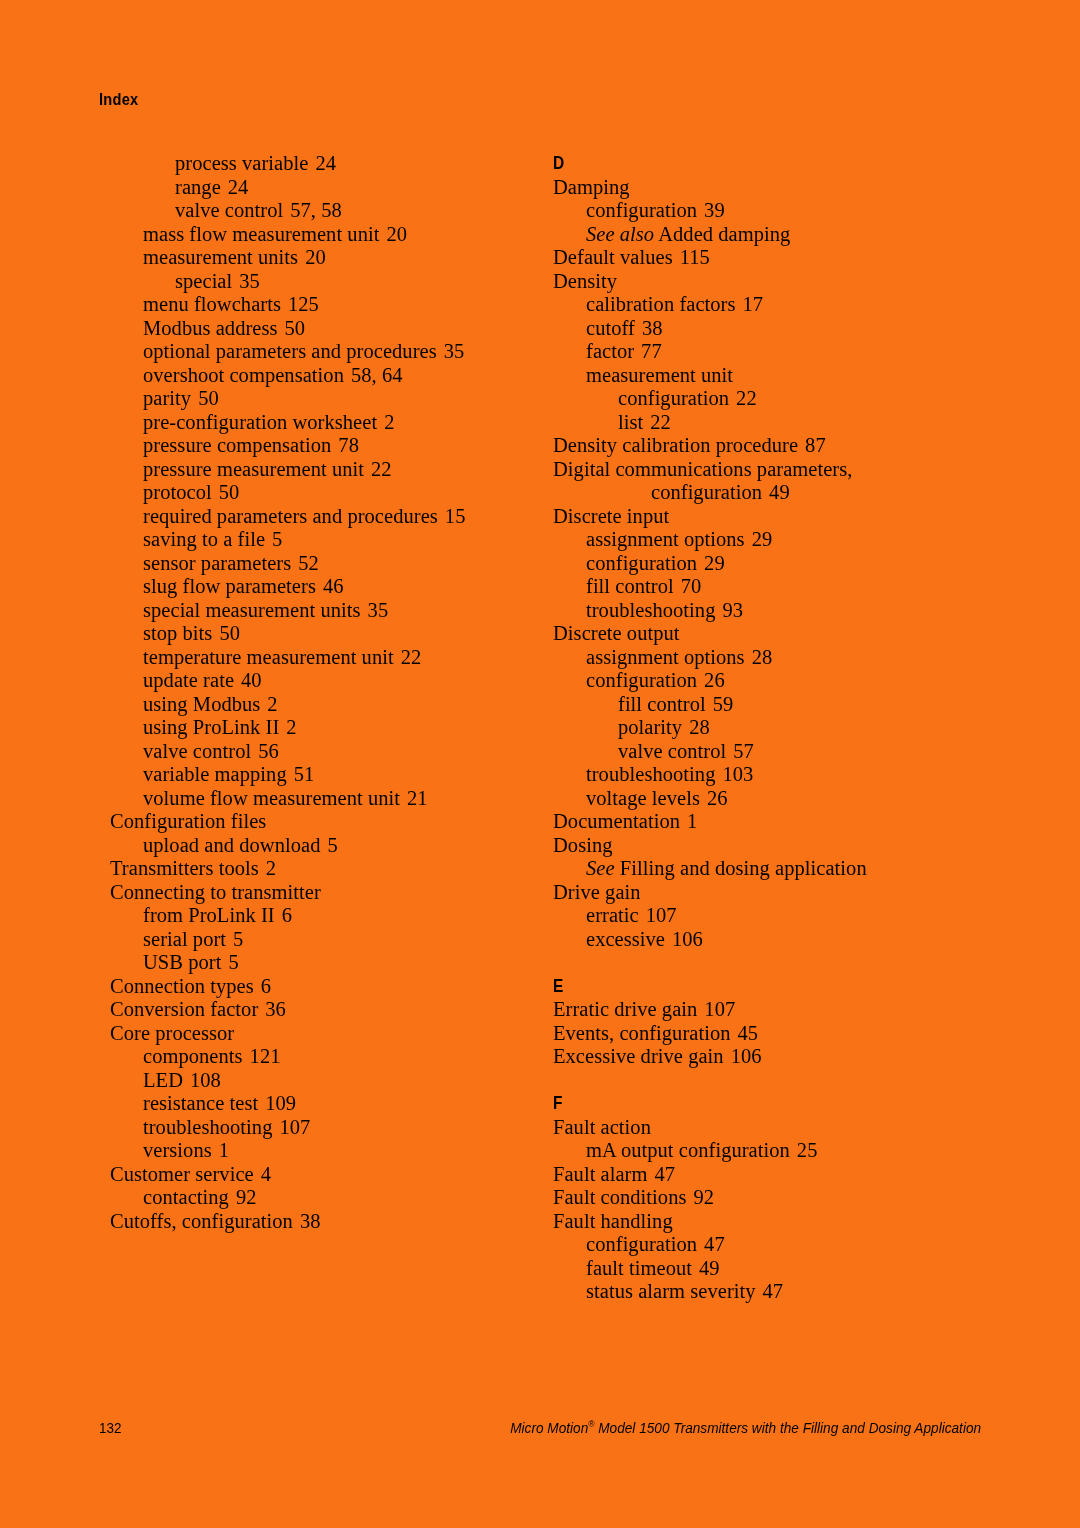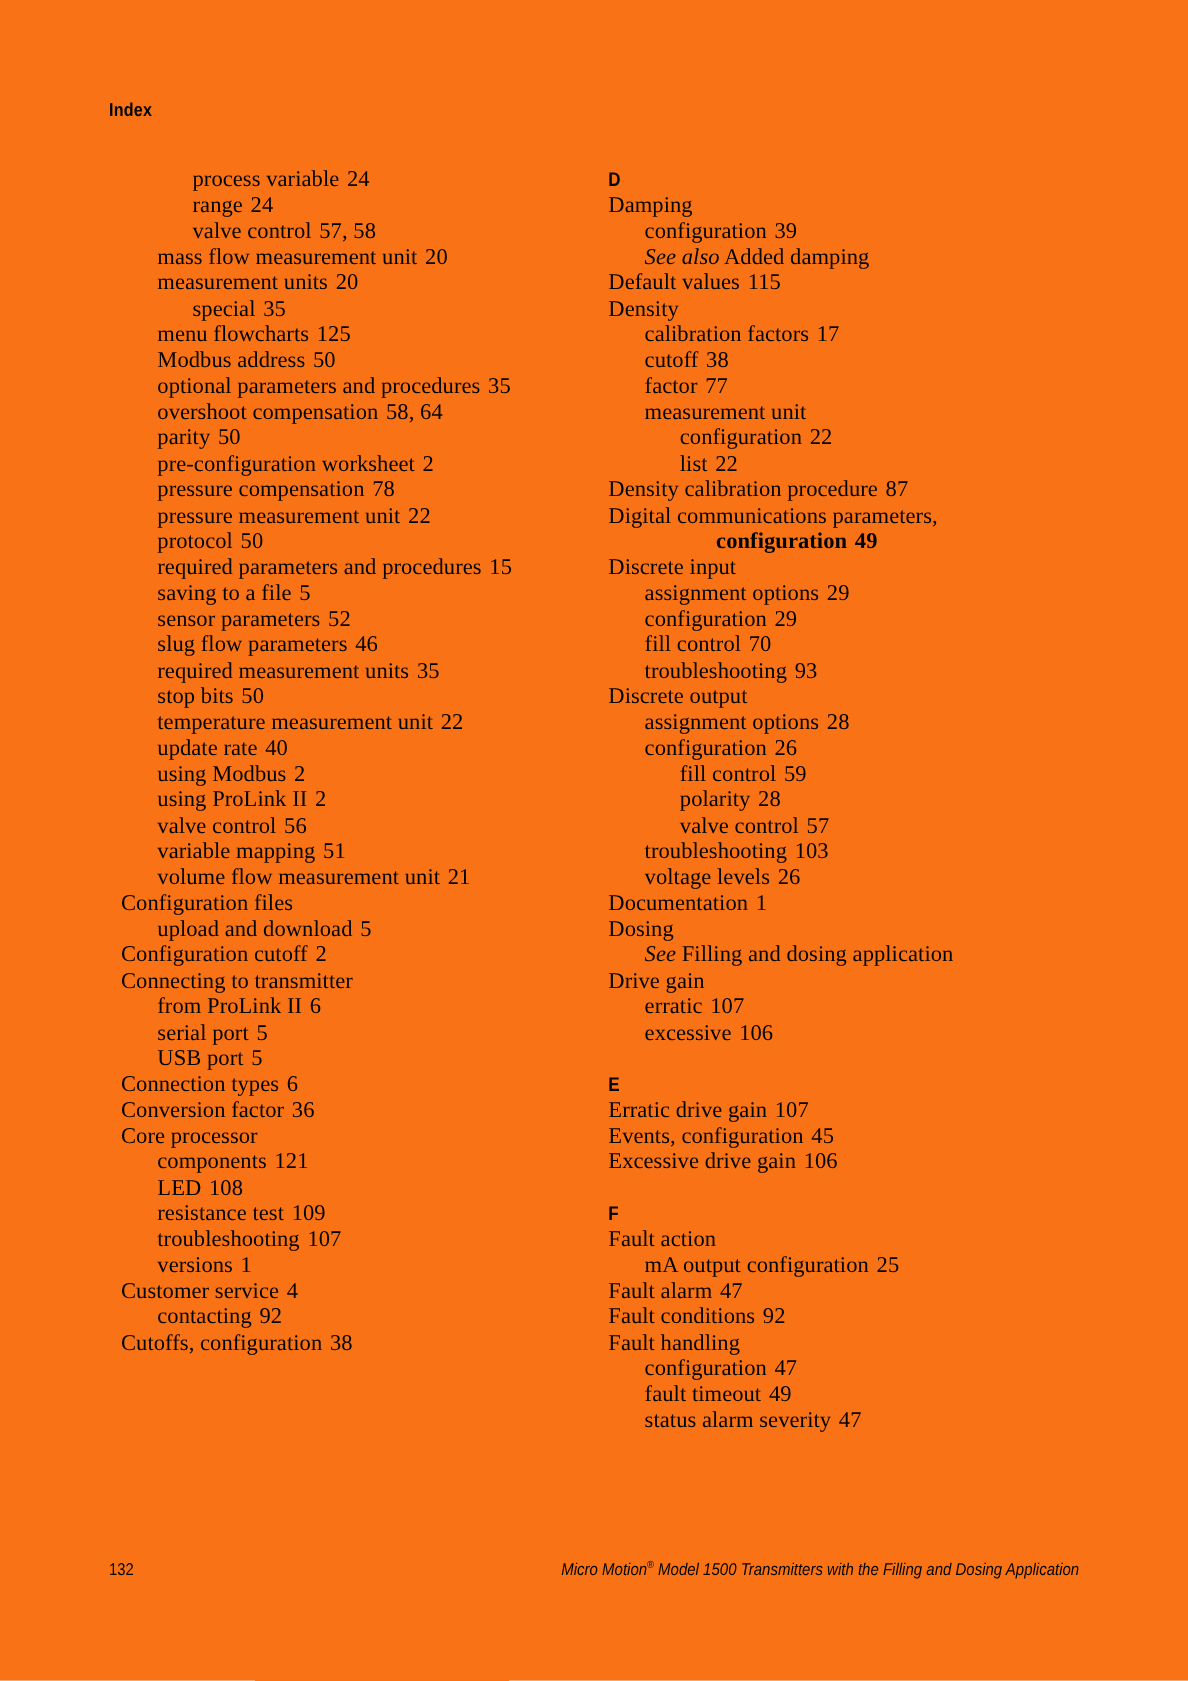--- a/index.html
+++ b/index.html
@@ -49,21 +49,21 @@
 
   .entry {
     font-size: 20.5px;
     line-height: 23.5px;
     white-space: nowrap;
     letter-spacing: 0.05px;
   }
   .entry.lvl0 { padding-left: 0px; }
   .entry.lvl1 { padding-left: 33px; }
   .entry.lvl2 { padding-left: 65px; }
-  .entry.lvl3 { padding-left: 98px; font-weight: bold; }
+  .entry.lvl3 { padding-left: 98px; }
 
   .entry .pg {
     margin-left: 7px;
   }
   .entry .xref {
     font-style: italic;
   }
 
   .letter-head {
     font-family: "Liberation Sans Narrow", "Liberation Sans", sans-serif;
@@ -133,32 +133,32 @@
         <div class="entry lvl1"><span>overshoot compensation</span><span class="pg">58, 64</span></div>
         <div class="entry lvl1"><span>parity</span><span class="pg">50</span></div>
         <div class="entry lvl1"><span>pre-configuration worksheet</span><span class="pg">2</span></div>
         <div class="entry lvl1"><span>pressure compensation</span><span class="pg">78</span></div>
         <div class="entry lvl1"><span>pressure measurement unit</span><span class="pg">22</span></div>
         <div class="entry lvl1"><span>protocol</span><span class="pg">50</span></div>
         <div class="entry lvl1"><span>required parameters and procedures</span><span class="pg">15</span></div>
         <div class="entry lvl1"><span>saving to a file</span><span class="pg">5</span></div>
         <div class="entry lvl1"><span>sensor parameters</span><span class="pg">52</span></div>
         <div class="entry lvl1"><span>slug flow parameters</span><span class="pg">46</span></div>
-        <div class="entry lvl1"><span>required measurement units</span><span class="pg">35</span></div>
+        <div class="entry lvl1"><span>special measurement units</span><span class="pg">35</span></div>
         <div class="entry lvl1"><span>stop bits</span><span class="pg">50</span></div>
         <div class="entry lvl1"><span>temperature measurement unit</span><span class="pg">22</span></div>
         <div class="entry lvl1"><span>update rate</span><span class="pg">40</span></div>
         <div class="entry lvl1"><span>using Modbus</span><span class="pg">2</span></div>
         <div class="entry lvl1"><span>using ProLink II</span><span class="pg">2</span></div>
         <div class="entry lvl1"><span>valve control</span><span class="pg">56</span></div>
         <div class="entry lvl1"><span>variable mapping</span><span class="pg">51</span></div>
         <div class="entry lvl1"><span>volume flow measurement unit</span><span class="pg">21</span></div>
         <div class="entry lvl0"><span>Configuration files</span></div>
         <div class="entry lvl1"><span>upload and download</span><span class="pg">5</span></div>
-        <div class="entry lvl0"><span>Configuration cutoff</span><span class="pg">2</span></div>
+        <div class="entry lvl0"><span>Transmitters tools</span><span class="pg">2</span></div>
         <div class="entry lvl0"><span>Connecting to transmitter</span></div>
         <div class="entry lvl1"><span>from ProLink II</span><span class="pg">6</span></div>
         <div class="entry lvl1"><span>serial port</span><span class="pg">5</span></div>
         <div class="entry lvl1"><span>USB port</span><span class="pg">5</span></div>
         <div class="entry lvl0"><span>Connection types</span><span class="pg">6</span></div>
         <div class="entry lvl0"><span>Conversion factor</span><span class="pg">36</span></div>
         <div class="entry lvl0"><span>Core processor</span></div>
         <div class="entry lvl1"><span>components</span><span class="pg">121</span></div>
         <div class="entry lvl1"><span>LED</span><span class="pg">108</span></div>
         <div class="entry lvl1"><span>resistance test</span><span class="pg">109</span></div>

